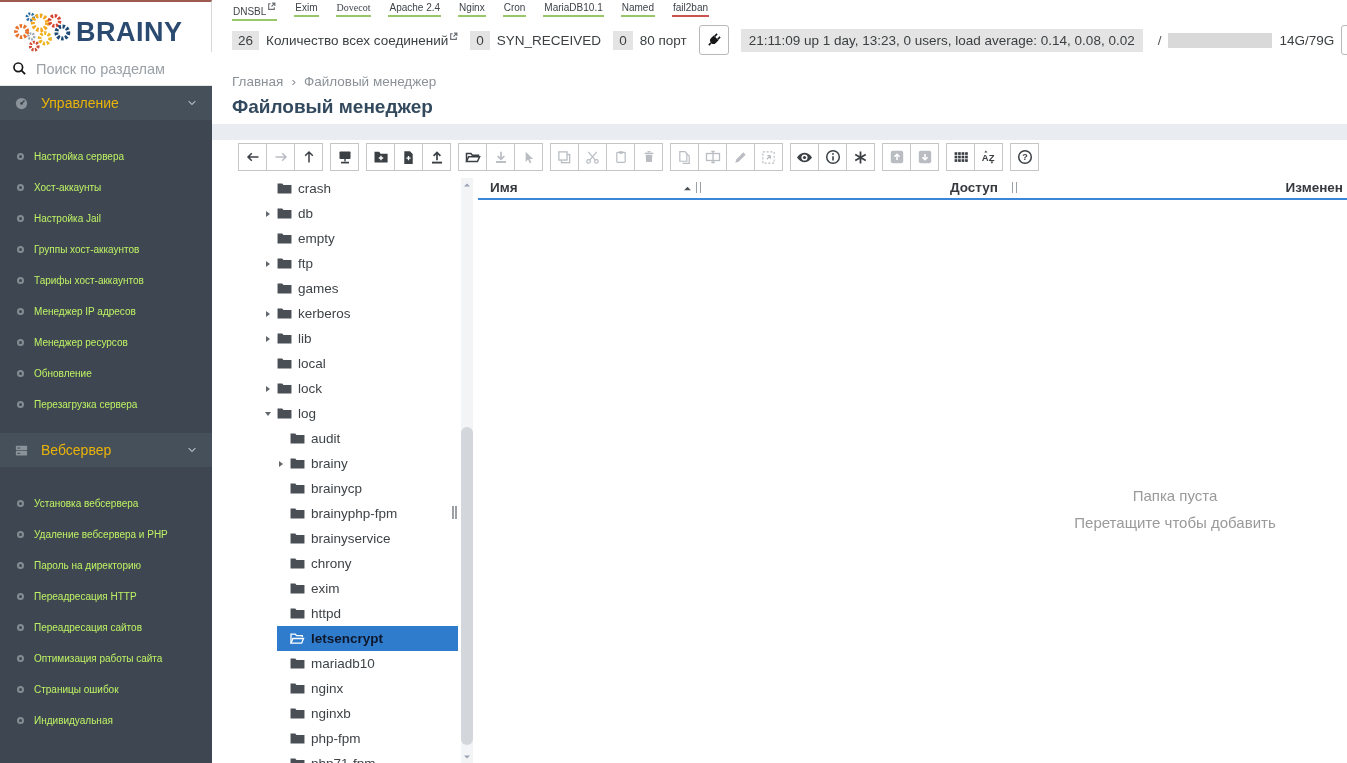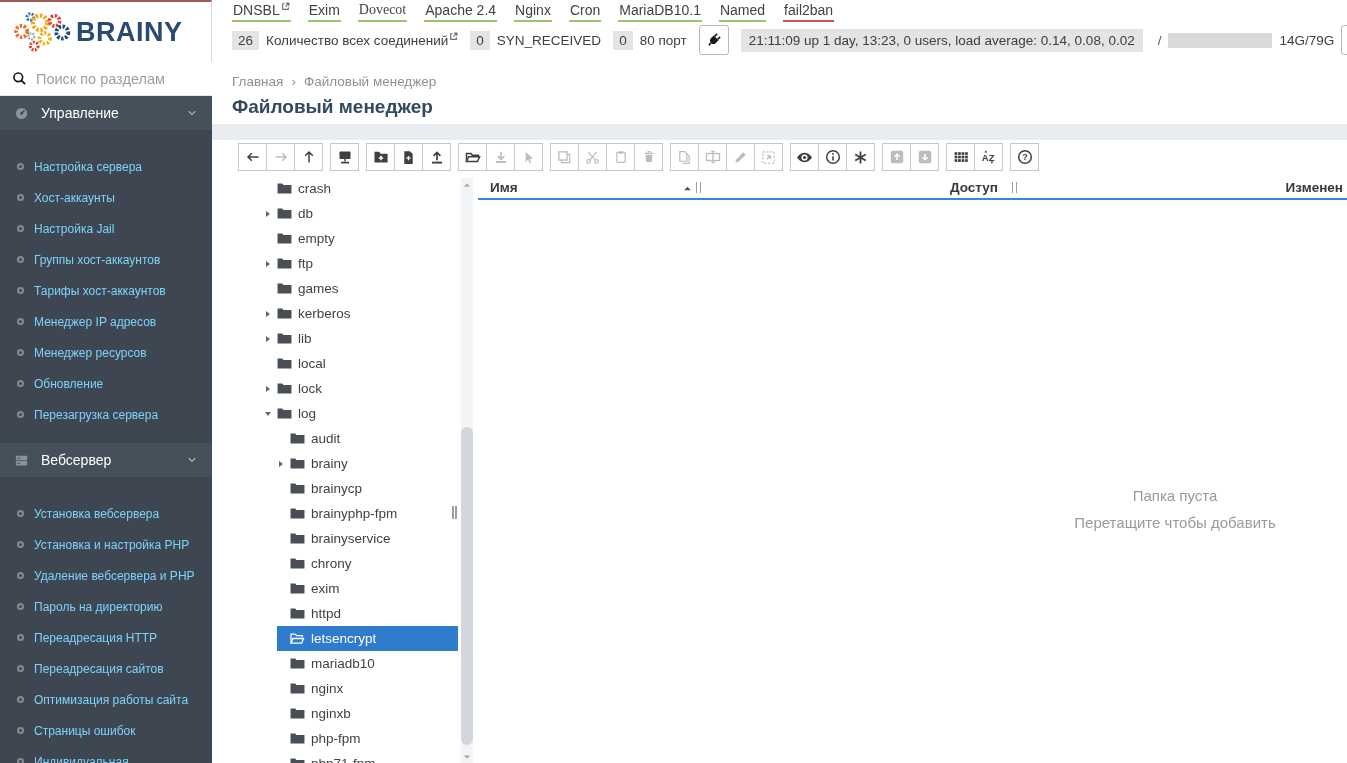--- a/index.html
+++ b/index.html
@@ -5,45 +5,45 @@
   * { margin:0; padding:0; box-sizing:border-box; }
   html,body { width:1347px; height:763px; overflow:hidden; background:#fff;
     font-family:"Liberation Sans", sans-serif; }
 
   
   .topbar { position:absolute; left:0; top:0; width:1347px; height:62px; background:#fff; }
   .logo-area { position:absolute; left:0; top:0; width:212px; height:62px;
     border-right:1px solid #d8d8d8; border-top:2px solid #9c5a50; display:flex; align-items:center; padding-left:10px; }
   .logo-text { font-size:27px; font-weight:bold; color:#2b4a70; letter-spacing:.5px; margin-left:4px; }
   .service-nav { position:absolute; left:232px; top:1px; display:flex; gap:17px; align-items:flex-start; }
-  .nav-link { font-size:14px; color:#3e4349; text-decoration:none; padding:1px 1px 2px 1px;
+  .nav-link { font-size:10px; color:#3e4349; text-decoration:none; padding:1px 1px 2px 1px;
     border-bottom:2px solid #97c768; white-space:nowrap; cursor:pointer; }
   .ext-ic { color:#6b7075; margin-left:1px; vertical-align:4px; display:inline-block; line-height:0; }
   .status-row { position:absolute; left:232px; top:25px; display:flex; align-items:center; gap:7px; font-size:13.5px; color:#3c4043; }
   .badge { background:#e4e4e4; padding:2px 6px; }
   .stat-label { margin-right:5px; white-space:nowrap; }
   .icon-btn { width:30px; height:30px; border:1px solid #b9b9b9; border-radius:3px; background:#fff;
     display:flex; align-items:center; justify-content:center; color:#17181a; cursor:pointer; flex:none; }
   .uptime { background:#e4e4e4; padding:4px 8px; white-space:nowrap; margin-left:5px; }
   .disk-slash { color:#51565a; margin-left:8px; }
   .progress { width:104px; height:15px; background:#d9d9d9; overflow:hidden; flex:none; }
   .progress-fill { height:100%; background:var(--progress-green,#7cb93e); }
   .disk-usage { white-space:nowrap; }
 
   
-  .sidebar { position:absolute; left:0; top:62px; width:212px; bottom:0; background:#3e4751; overflow:hidden; }
+  .sidebar { position:absolute; left:0; top:52px; width:212px; bottom:0; background:#3e4751; overflow:hidden; }
   .search-row { height:34px; background:#fff; border-bottom:1px solid #e6e6e6; display:flex; align-items:center; padding:0 12px; gap:9px; }
   .search-row input { border:0; outline:0; font-size:14.5px; color:#3c4043; width:100%; font-family:inherit; background:transparent; }
   .search-row input::placeholder { color:#9aa0a6; }
   .menu-header { height:34px; display:flex; align-items:center; padding:0 14px; background:#46505a;
-    color:#ffffff; font-size:14px; gap:12px; cursor:pointer; }
+    color:#eab308; font-size:14px; gap:12px; cursor:pointer; }
   .menu-header .chev { margin-left:auto; color:#aeb5bb; line-height:0; }
   .menu-items { padding:21px 0 13px 0; }
-  .menu-item { height:31px; display:flex; align-items:center; padding:0 10px 0 17px; color:#7dd3fc;
-    font-size:12px; gap:10px; cursor:pointer; white-space:nowrap; }
+  .menu-item { height:31px; display:flex; align-items:center; padding:0 10px 0 17px; color:#bef264;
+    font-size:10px; gap:10px; cursor:pointer; white-space:nowrap; }
   .bullet { width:7px; height:7px; border:2px solid #848c93; border-radius:50%; flex:none; }
   .mh-ic { line-height:0; color:#8a929a; }
 
   
   .page-head { position:absolute; left:212px; top:62px; right:0; height:62px; background:#fff; padding:12px 16px 0 20px; }
   .breadcrumb { font-size:13.5px; color:#8b9197; display:flex; gap:8px; }
   .crumb { color:#8b9197; text-decoration:none; cursor:pointer; }
   .page-title { margin-top:7px; font-size:19px; font-weight:bold; color:#334a5e; }
   .gray-band { position:absolute; left:212px; top:124px; right:0; height:16px; background:#e9ecf0; }
 
@@ -56,21 +56,21 @@
   .tb-btn:first-child { margin-left:0; }
   .tb-btn.disabled { color:#b9bdc2; }
   .tb-btn svg { display:block; }
 
   
   .tree-pane { position:absolute; left:20px; top:36px; width:246px; bottom:0; overflow:hidden; }
   .tree-row { height:25px; display:flex; align-items:center; font-size:13.5px; color:#3e4347;
     cursor:pointer; white-space:nowrap; width:181px; }
   .tree-row.lvl1 { margin-left:32px; width:194px; }
   .tree-row.lvl2 { margin-left:45px; width:181px; }
-  .tree-row.selected { background:var(--accent,#2f7ccd); color:#ffffff; font-weight:normal; }
+  .tree-row.selected { background:var(--accent,#2f7ccd); color:#0f172a; font-weight:bold; }
   .tree-arrow { width:13px; flex:none; display:flex; align-items:center; line-height:0; }
   .tree-folder { margin-right:6px; color:#494f54; line-height:0; flex:none; }
   .tree-row.selected .tree-folder { color:#fff; }
   .tree-scroll { position:absolute; left:229px; top:2px; width:12px; bottom:0; background:#f3f4f6; }
   .scroll-btn { height:13px; display:flex; align-items:center; justify-content:center; cursor:pointer; }
   .scroll-btn.down { position:absolute; bottom:0; left:0; right:0; }
   .scroll-thumb { position:absolute; left:0; top:249px; width:12px; height:318px; background:#d3d6db; border-radius:6px; cursor:grab; }
   .splitter { position:absolute; left:240px; top:366px; width:5px; height:13px;
     border-left:2px solid #9aa0a5; border-right:2px solid #9aa0a5; cursor:col-resize; }
 
@@ -216,24 +216,20 @@
             <path d="M3.5 5.5 8 10l4.5-4.5" fill="none" stroke="currentColor" stroke-width="1.6"></path>
           </svg></span>
       </div>
       <div class="menu-items">
         <div class="menu-item">
           <span class="bullet"></span>
           <span>Установка вебсервера</span>
         </div>
         <div class="menu-item">
           <span class="bullet"></span>
-          <span>Установка и настройка PHP</span>
-        </div>
-        <div class="menu-item">
-          <span class="bullet"></span>
           <span>Удаление вебсервера и PHP</span>
         </div>
         <div class="menu-item">
           <span class="bullet"></span>
           <span>Пароль на директорию</span>
         </div>
         <div class="menu-item">
           <span class="bullet"></span>
           <span>Переадресация HTTP</span>
         </div>

